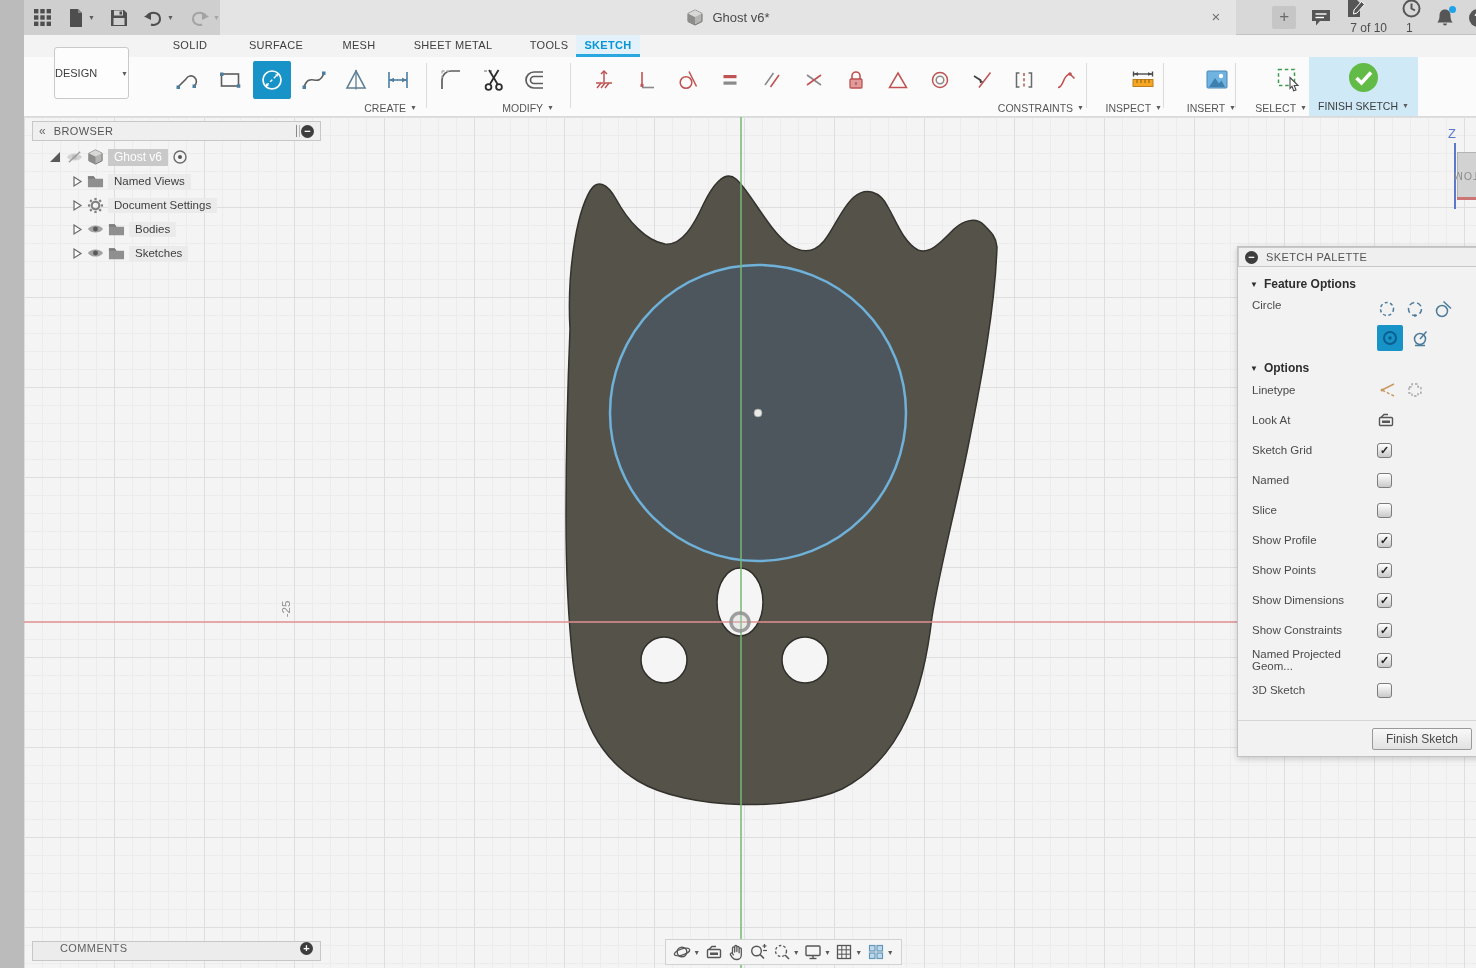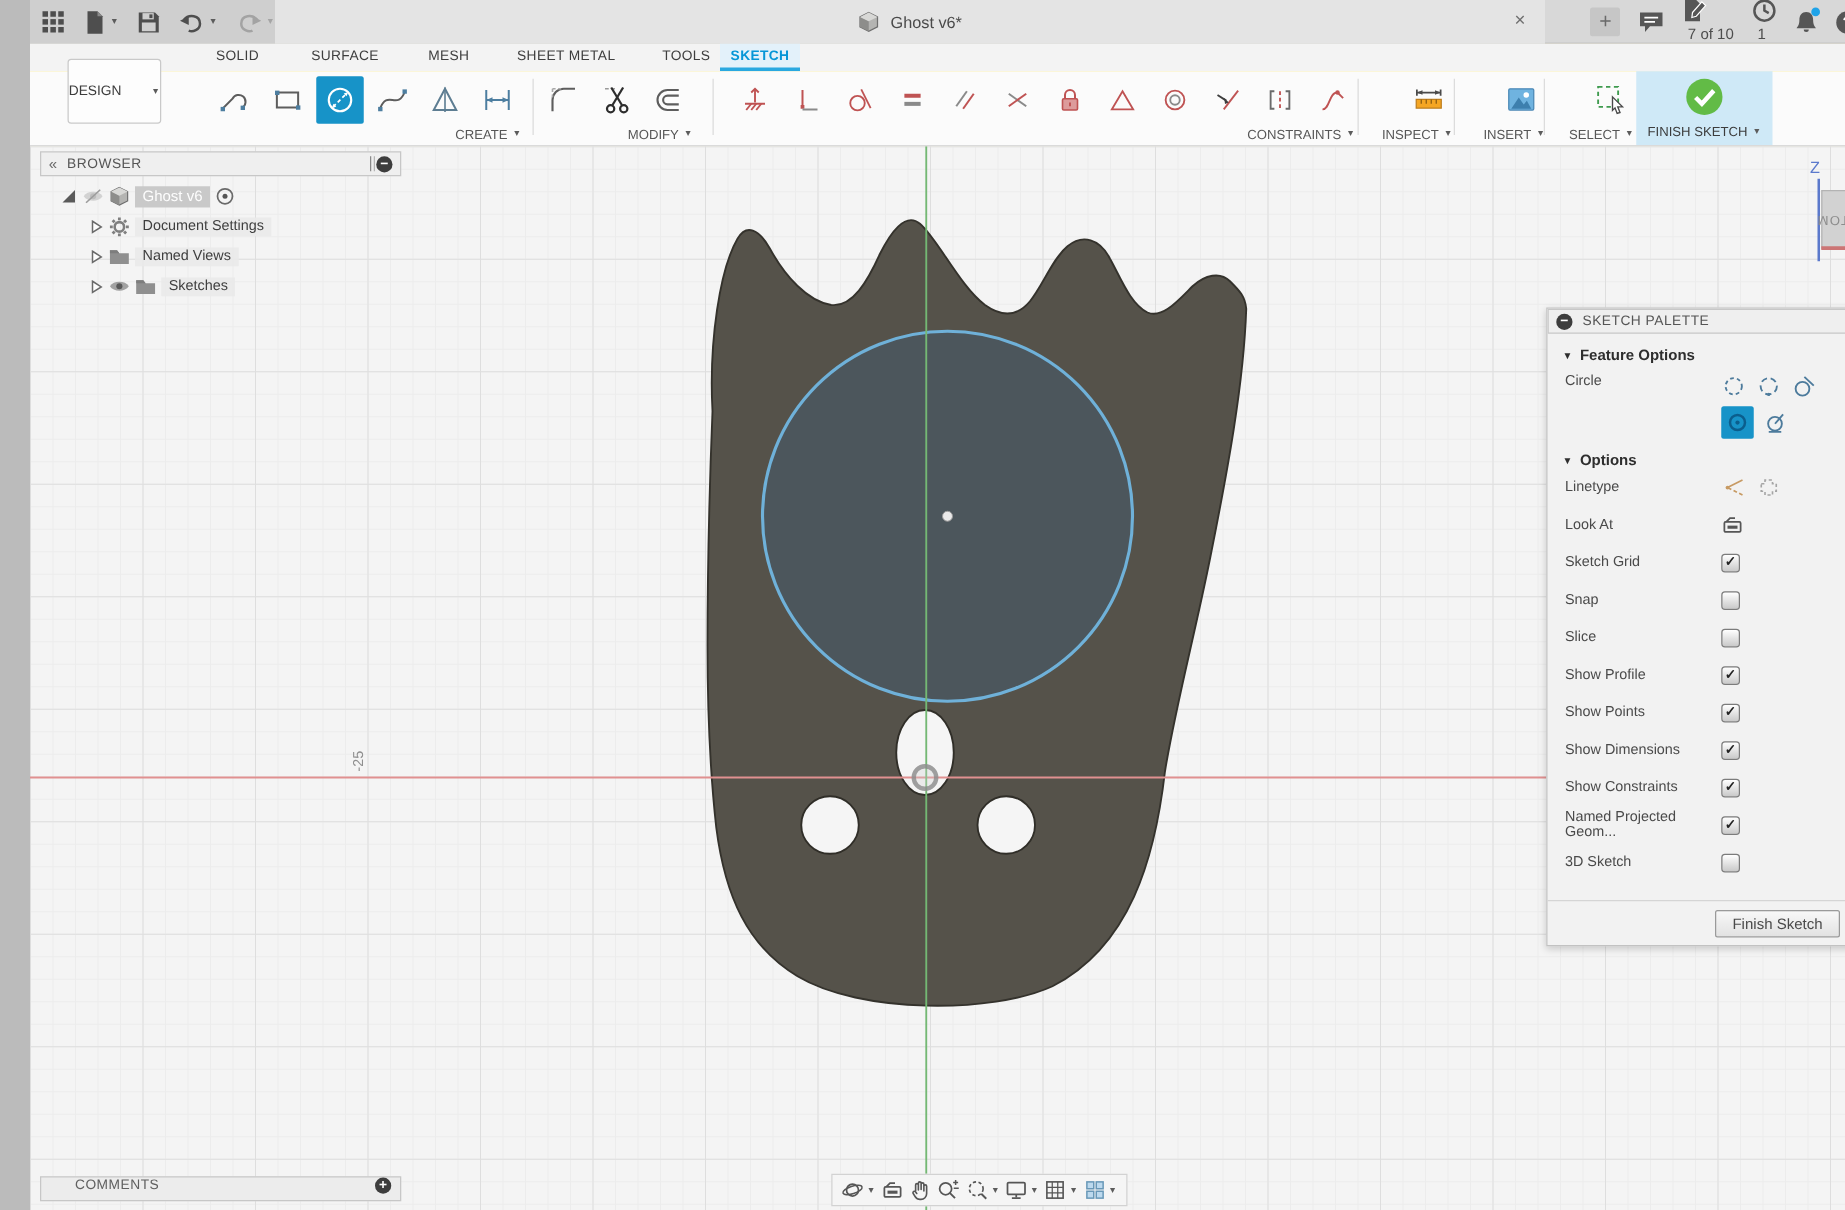--- a/index.html
+++ b/index.html
@@ -602,20 +602,33 @@
             </svg>
         </span>
       </div>
       <div class="brow" style="padding-left:38px">
         <span class="tri">
             <svg width="13" height="13" viewBox="0 0 13 13">
               <polygon points="4,2 11,6.5 4,11" fill="#fdfdfd" stroke="#6a6a6a" stroke-width="1.2"></polygon>
             </svg>
           </span>
         <span>
+            <svg width="17" height="14">
+              <use href="#sym-folder"></use>
+            </svg>
+          </span>
+        <span class="chip">Named Views</span>
+      </div>
+      <div class="brow" style="padding-left:38px">
+        <span class="tri">
+            <svg width="13" height="13" viewBox="0 0 13 13">
+              <polygon points="4,2 11,6.5 4,11" fill="#fdfdfd" stroke="#6a6a6a" stroke-width="1.2"></polygon>
+            </svg>
+          </span>
+        <span>
           <svg width="17" height="17" viewBox="0 0 18 18">
               <circle cx="9" cy="9" r="4" fill="none" stroke="#7f7f7f" stroke-width="2.2"></circle>
           <g stroke="#7f7f7f" stroke-width="2.4">
                 <line x1="9" y1="1" x2="9" y2="3.4"></line>
                 <line x1="9" y1="14.6" x2="9" y2="17"></line>
                 <line x1="1" y1="9" x2="3.4" y2="9"></line>
                 <line x1="14.6" y1="9" x2="17" y2="9"></line>
           <line x1="3.3" y1="3.3" x2="5" y2="5"></line>
                 <line x1="13" y1="13" x2="14.7" y2="14.7"></line>
                 <line x1="3.3" y1="14.7" x2="5" y2="13"></line>
@@ -625,25 +638,30 @@
         </span>
         <span class="chip">Document Settings</span>
       </div>
       <div class="brow" style="padding-left:38px">
         <span class="tri">
             <svg width="13" height="13" viewBox="0 0 13 13">
               <polygon points="4,2 11,6.5 4,11" fill="#fdfdfd" stroke="#6a6a6a" stroke-width="1.2"></polygon>
             </svg>
           </span>
         <span>
+            <svg width="17" height="12">
+              <use href="#sym-eye"></use>
+            </svg>
+          </span>
+        <span>
             <svg width="17" height="14">
               <use href="#sym-folder"></use>
             </svg>
           </span>
-        <span class="chip">Named Views</span>
+        <span class="chip">Bodies</span>
       </div>
       <div class="brow" style="padding-left:38px">
         <span class="tri">
             <svg width="13" height="13" viewBox="0 0 13 13">
               <polygon points="4,2 11,6.5 4,11" fill="#fdfdfd" stroke="#6a6a6a" stroke-width="1.2"></polygon>
             </svg>
           </span>
         <span>
             <svg width="17" height="12">
               <use href="#sym-eye"></use>
@@ -746,21 +764,21 @@
       </div>
     </div>
 
     <div class="prow">
       <span class="plabel">Sketch Grid</span>
       <div class="pctrls">
           <span class="cb">✓</span>
         </div>
     </div>
     <div class="prow">
-      <span class="plabel">Snap</span>
+      <span class="plabel">Named</span>
       <div class="pctrls">
           <span class="cb"></span>
         </div>
     </div>
     <div class="prow">
       <span class="plabel">Slice</span>
       <div class="pctrls">
           <span class="cb"></span>
         </div>
     </div>

